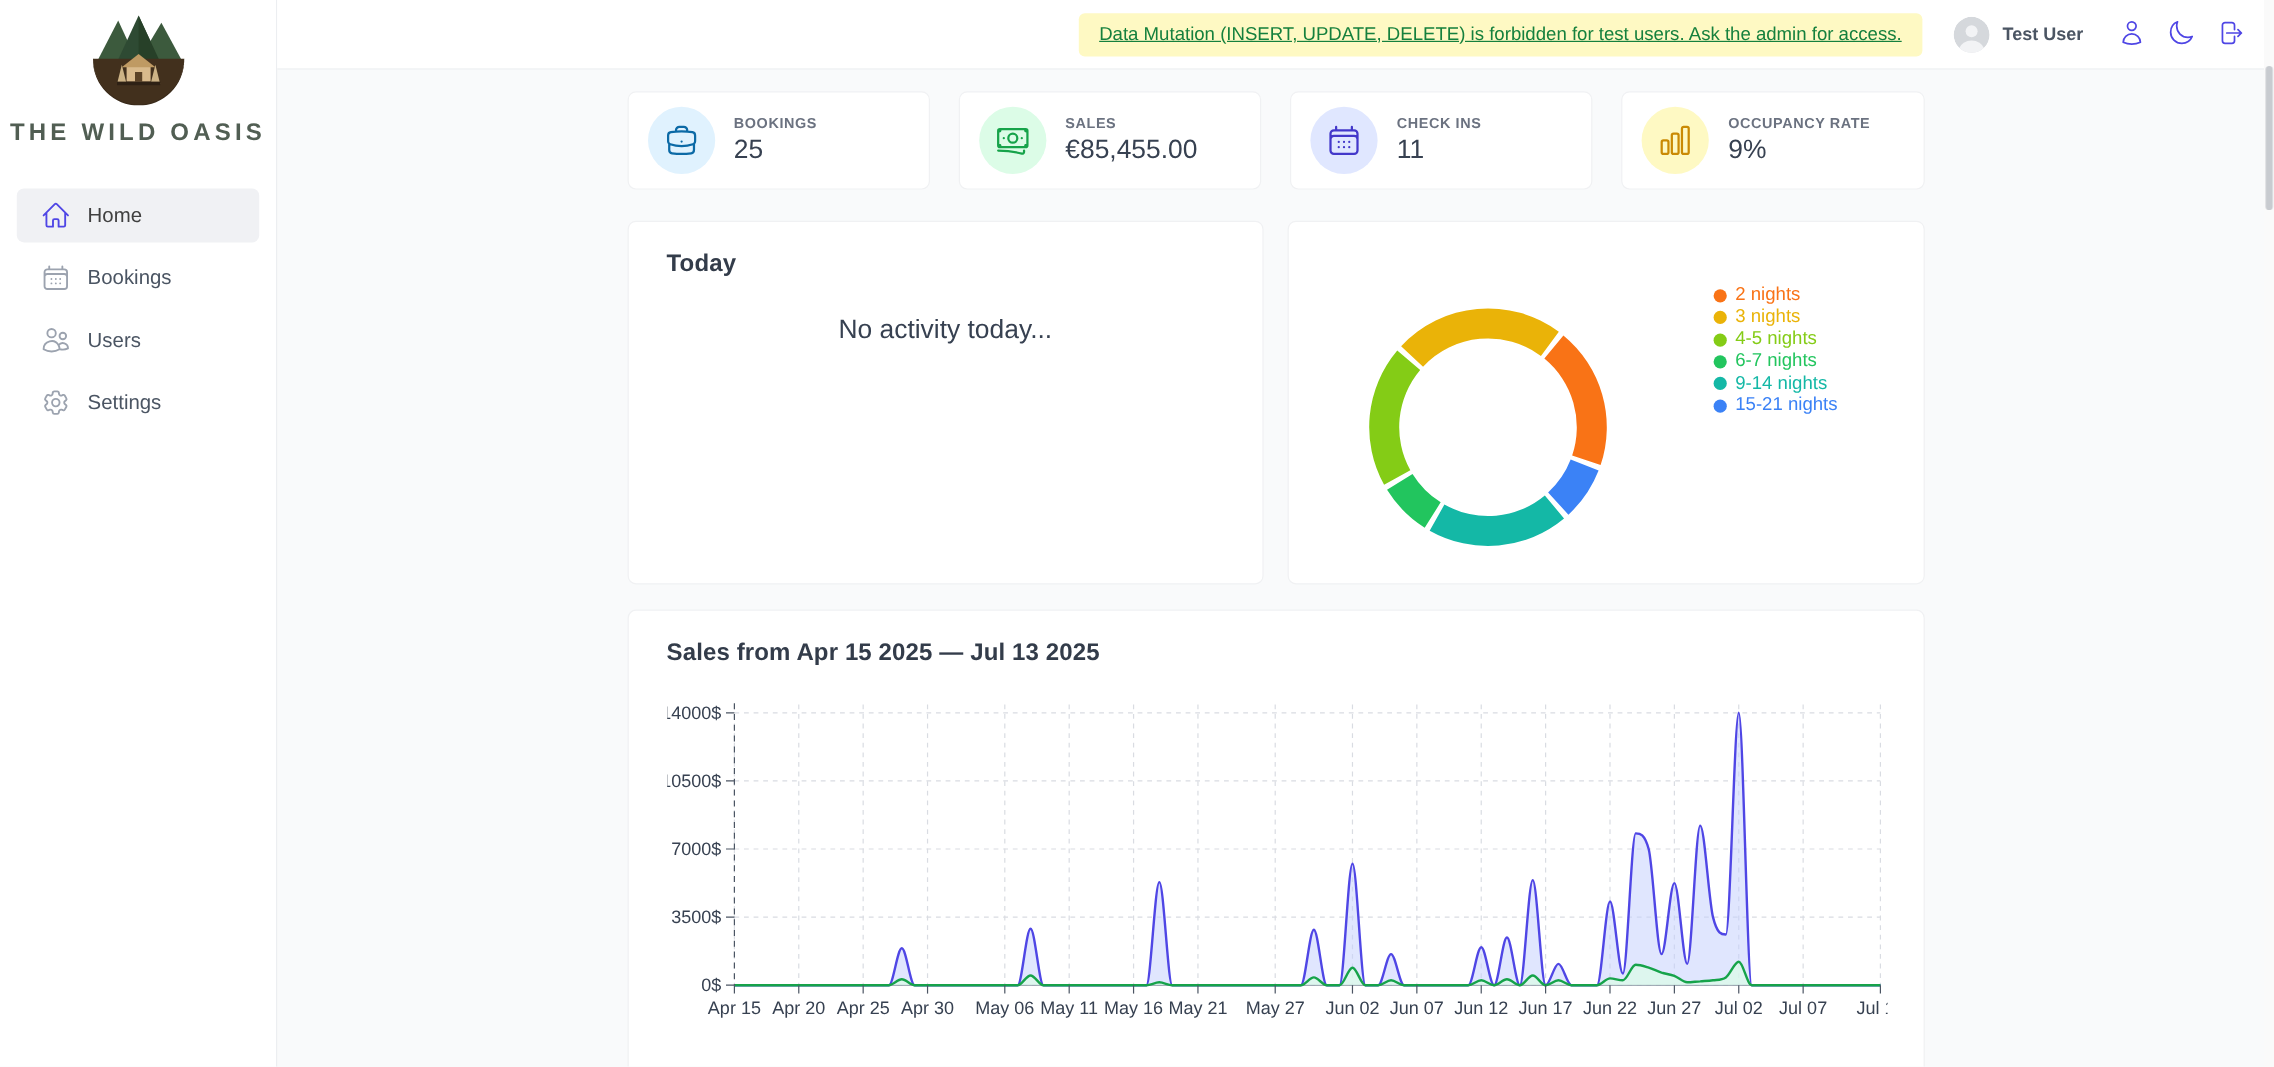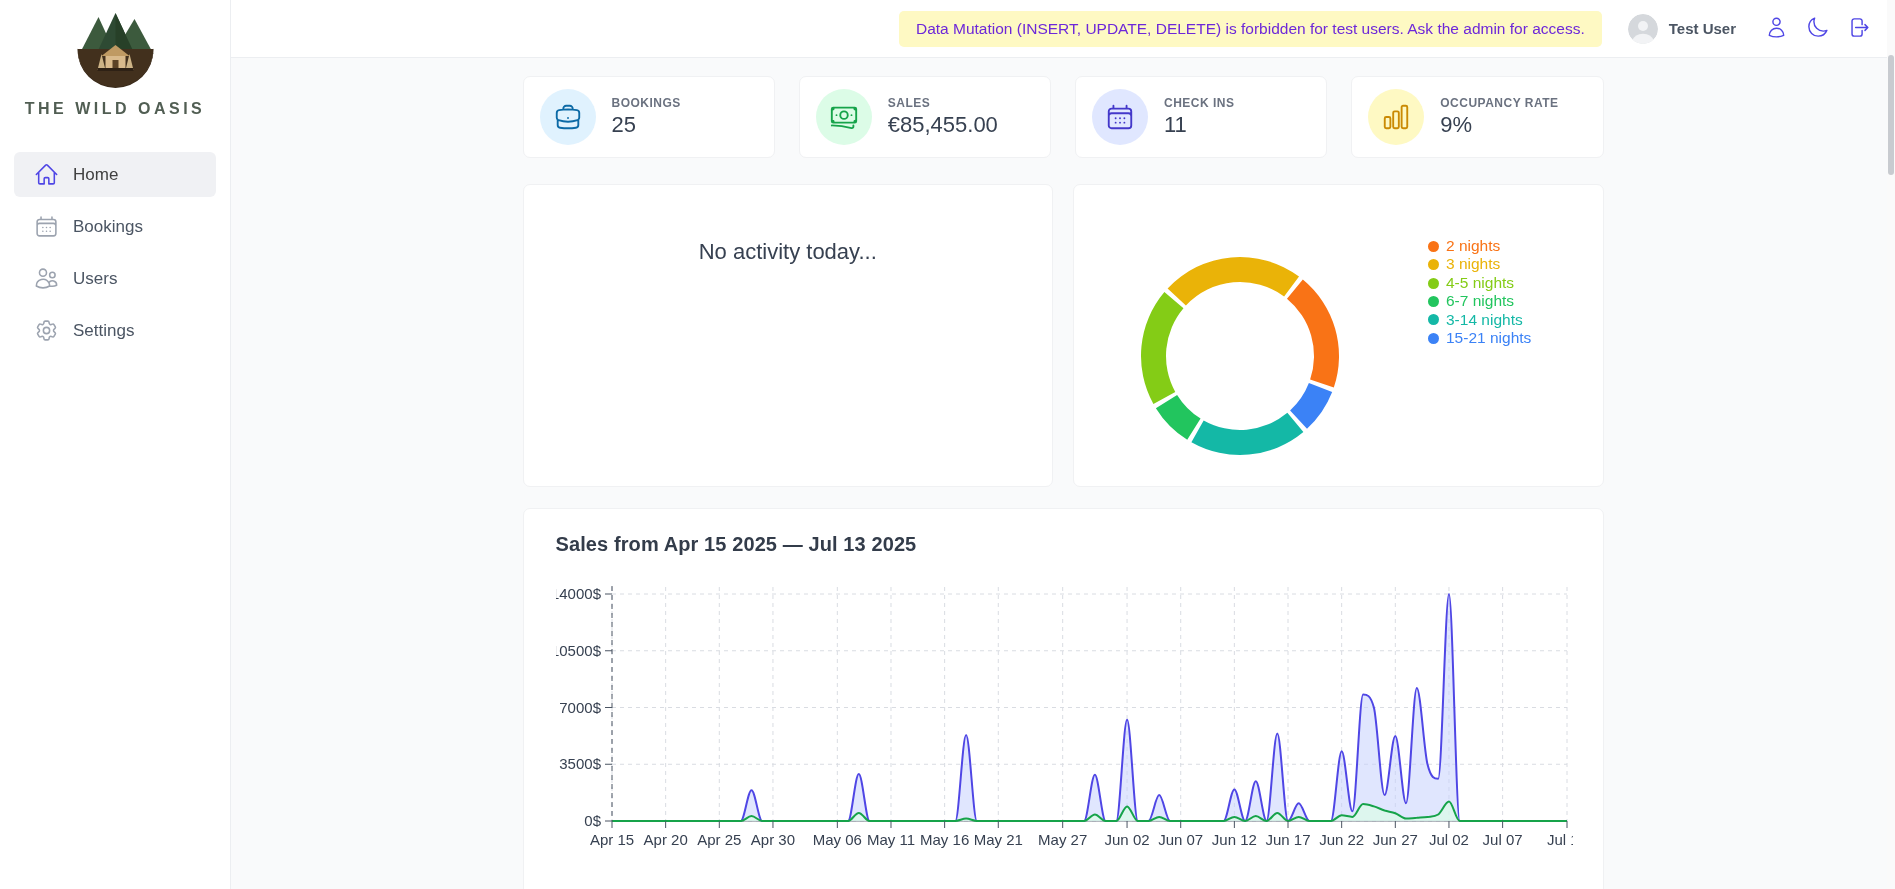--- a/index.html
+++ b/index.html
@@ -6,33 +6,33 @@
   body{
     width:1895px;height:889px;overflow:hidden;
     background:#f9fafb;color:#374151;
     font-family:"Liberation Sans",sans-serif;
   }
   .app{display:flex;height:100%;}
 
   
   .sidebar{width:231px;background:#fff;border-right:1px solid #eceef1;box-sizing:border-box;padding-top:8px;flex-shrink:0;}
   .logo{display:block;margin:0 auto;}
-  .brand{text-align:center;font-size:16px;font-weight:600;letter-spacing:3.5px;color:#515e53;margin-top:12px;}
+  .brand{text-align:center;font-size:20px;font-weight:600;letter-spacing:3.5px;color:#515e53;margin-top:12px;}
   .nav{margin-top:34px;padding:0 14px;display:flex;flex-direction:column;gap:7px;}
   .nav-item{display:flex;align-items:center;gap:14px;padding:10px 20px;border-radius:6px;
     font-size:17px;font-weight:500;color:#4b5563;cursor:pointer;text-decoration:none;}
   .nav-item svg{width:25px;height:25px;color:#9ca3af;flex-shrink:0;}
   .nav-item.active{background:#f0f1f4;color:#404040;}
   .nav-item.active svg{color:#4f46e5;}
 
   
   .main-col{flex:1;display:flex;flex-direction:column;min-width:0;}
   header{height:58px;background:#fff;border-bottom:1px solid #eceef1;display:flex;align-items:center;
     justify-content:flex-end;gap:26px;padding-right:22px;box-sizing:border-box;flex-shrink:0;}
-  .banner{background:#fef9c3;color:#6d28d9;font-size:15.5px;font-weight:500;padding:9px 17px;border-radius:5px;white-space:nowrap;}
+  .banner{background:#fef9c3;color:#15803d;font-size:15.5px;font-weight:500;padding:9px 17px;border-radius:5px;white-space:nowrap;text-decoration:underline;}
   .user-block{display:flex;align-items:center;gap:11px;}
   .avatar{width:30px;height:30px;border-radius:50%;display:block;}
   .user-name{font-size:15px;font-weight:700;color:#4b5563;}
   .header-icons{display:flex;align-items:center;gap:12px;}
   .icon-btn{background:none;border:none;padding:3px;cursor:pointer;color:#4f46e5;display:flex;align-items:center;}
   .icon-btn svg{width:23px;height:23px;}
 
   
   main{flex:1;overflow:hidden;padding-top:18px;}
   .container{width:1081px;margin:0 auto;}
@@ -189,20 +189,21 @@
               </div>
               <div>
                 <div class="stat-label">Occupancy rate</div>
                 <div class="stat-value">9%</div>
               </div>
             </div>
           </div>
 
         <div class="row2">
           <section class="panel">
+            <h2>Today</h2>
             <p class="today-empty">No activity today...</p>
           </section>
 
           <section class="panel">
             <svg class="donut-svg" id="donut" width="220" height="220" viewBox="0 0 220 220">
                 <path d="M172.84,33.50A99,99 0 0 1 203.83,141.58L180.13,133.60A74,74 0 0 0 156.97,52.82Z" fill="#f97316"></path>
                 <path d="M202.17,146.12A99,99 0 0 1 177.01,182.87L160.09,164.47A74,74 0 0 0 178.90,137.00Z" fill="#3b82f6"></path>
                 <path d="M173.37,186.06A99,99 0 0 1 61.40,196.25L73.67,174.47A74,74 0 0 0 157.37,166.85Z" fill="#14b8a6"></path>
                 <path d="M57.25,193.77A99,99 0 0 1 25.86,162.17L47.11,148.99A74,74 0 0 0 70.57,172.62Z" fill="#22c55e"></path>
                 <path d="M23.41,158.00A99,99 0 0 1 34.38,46.10L53.48,62.24A74,74 0 0 0 45.28,145.88Z" fill="#84cc16"></path>
@@ -220,21 +221,21 @@
                 <li>
                   <span class="dot" style="background: rgb(132, 204, 22);"></span>
                   <span style="color: rgb(132, 204, 22); text-align: right;">4-5 nights</span>
                 </li>
                 <li>
                   <span class="dot" style="background: rgb(34, 197, 94);"></span>
                   <span style="color: rgb(34, 197, 94);">6-7 nights</span>
                 </li>
                 <li>
                   <span class="dot" style="background: rgb(20, 184, 166);"></span>
-                  <span style="color: rgb(20, 184, 166);">3-14 nights</span>
+                  <span style="color: rgb(20, 184, 166);">9-14 nights</span>
                 </li>
                 <li>
                   <span class="dot" style="background: rgb(59, 130, 246);"></span>
                   <span style="color: rgb(59, 130, 246);">15-21 nights</span>
                 </li>
               </ul>
           </section>
         </div>
 
         <section class="panel sales-panel">

